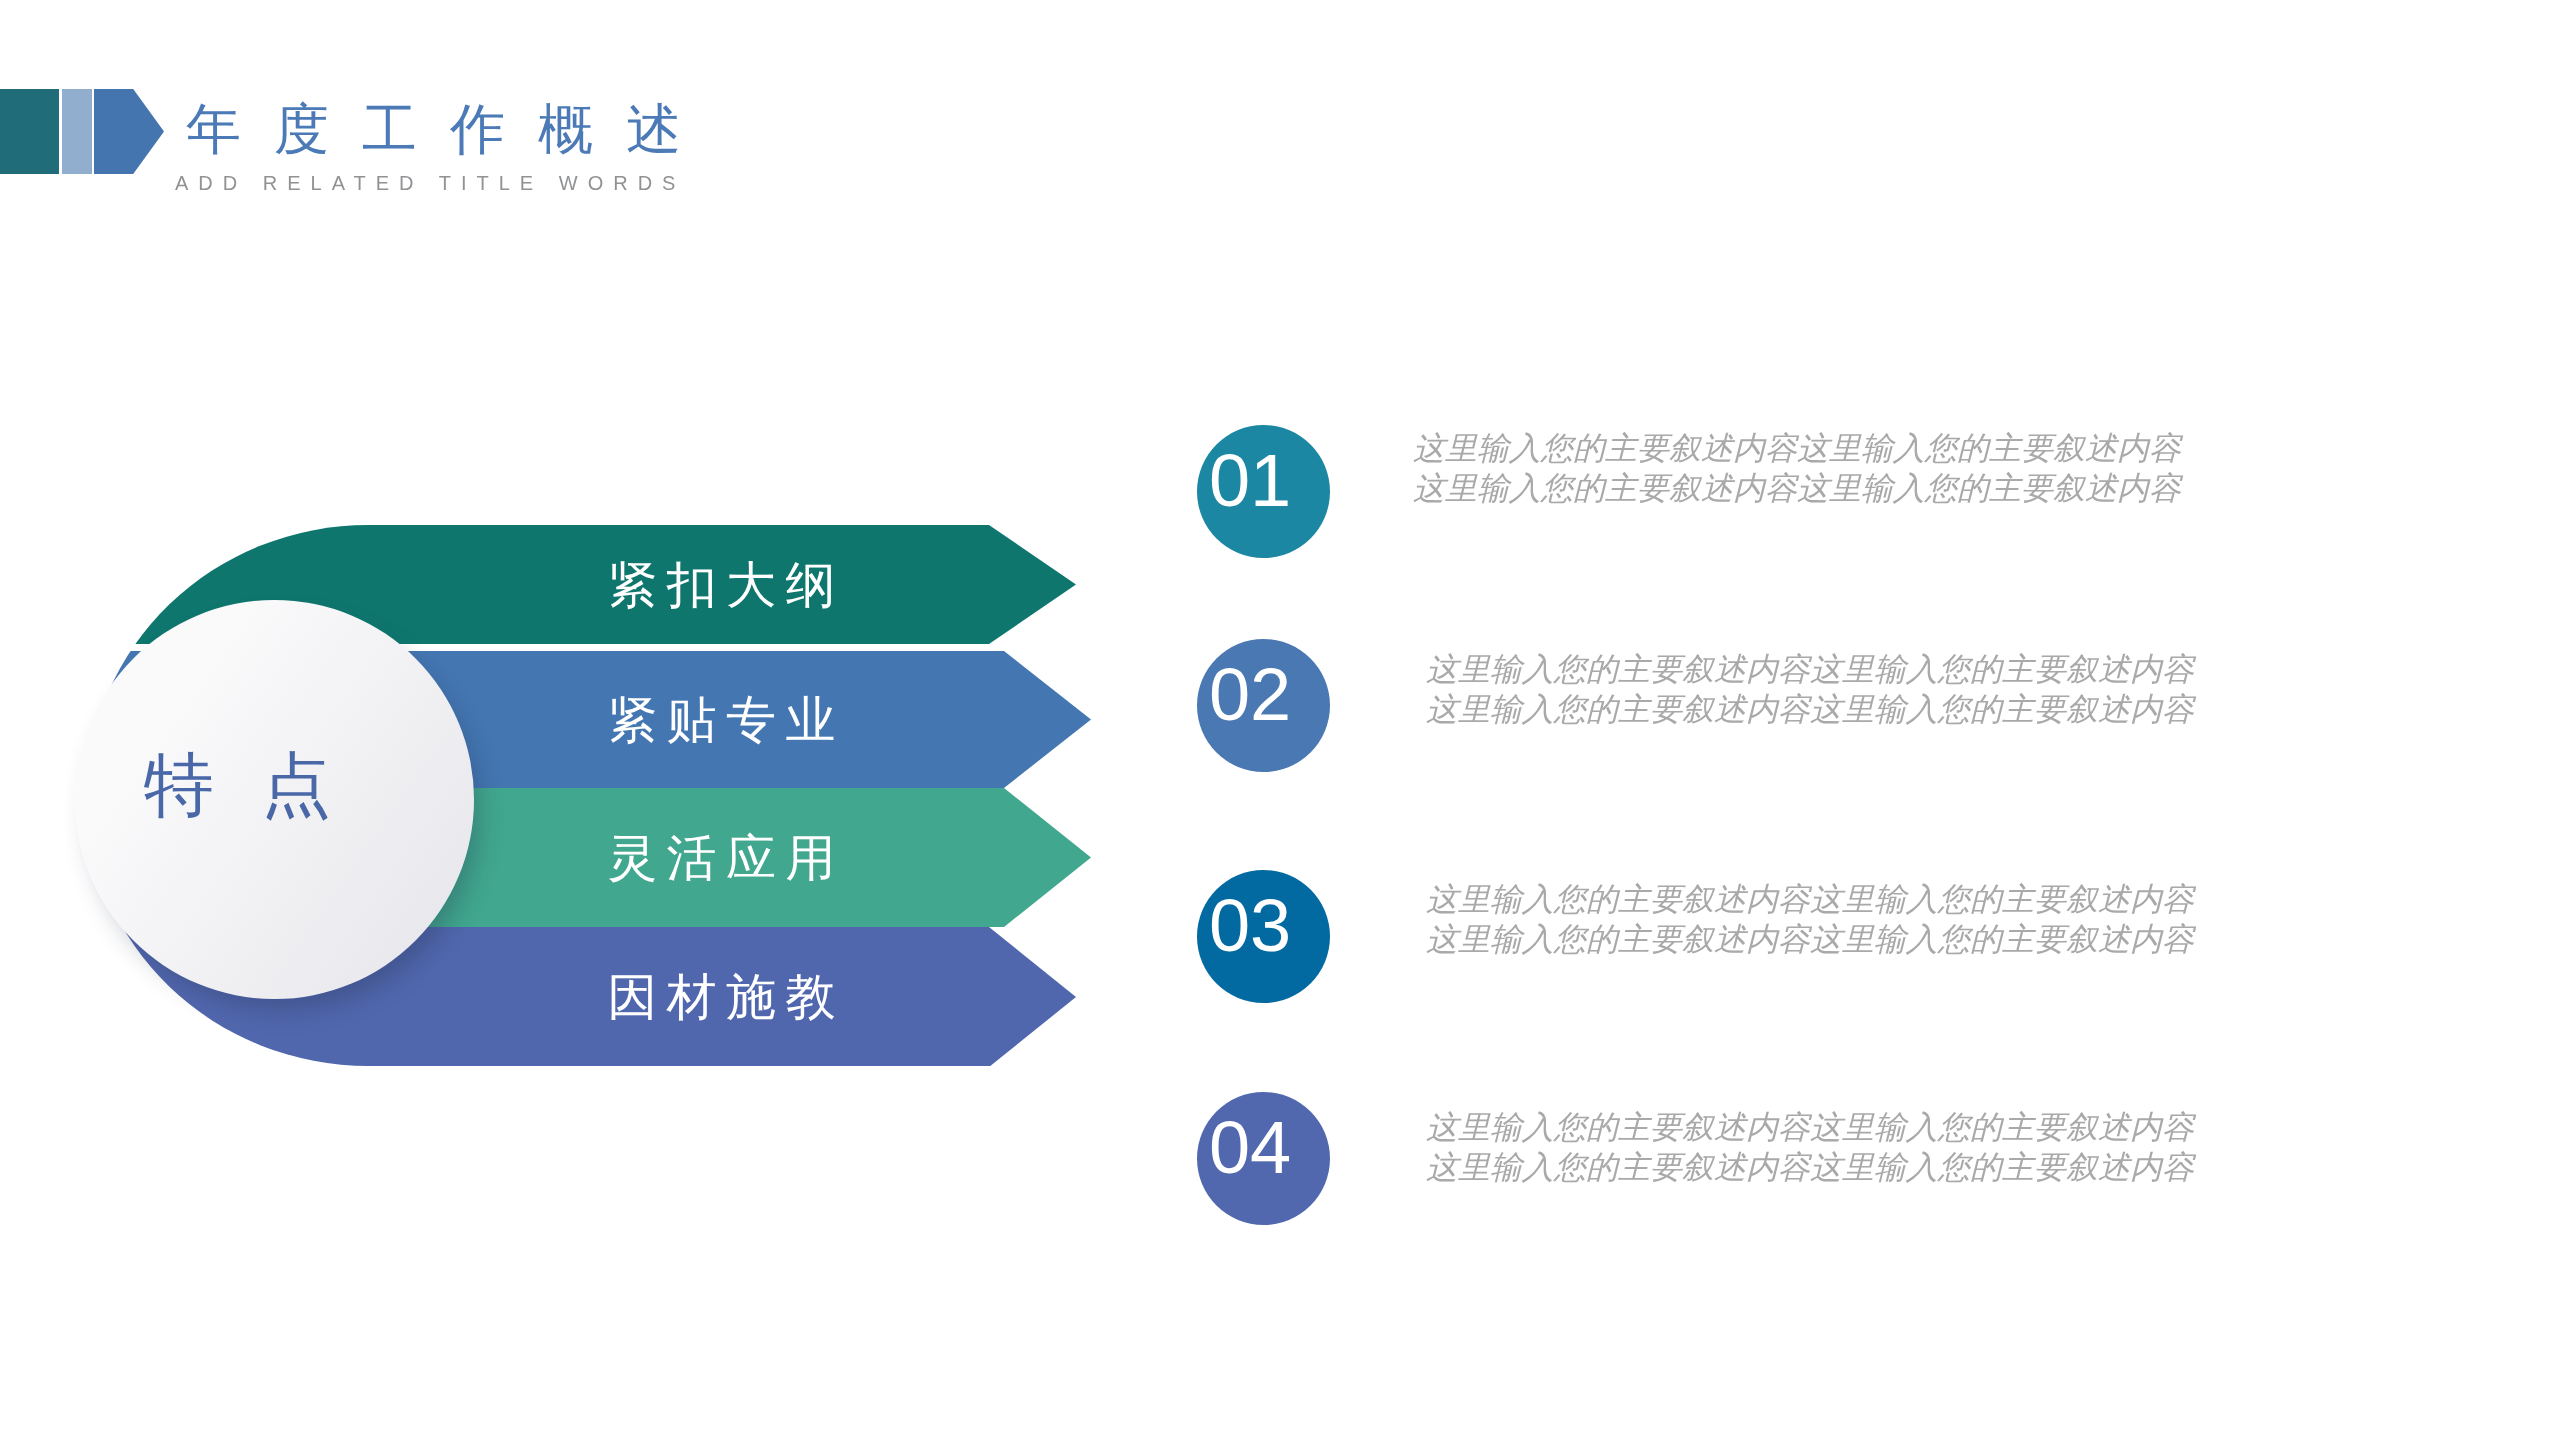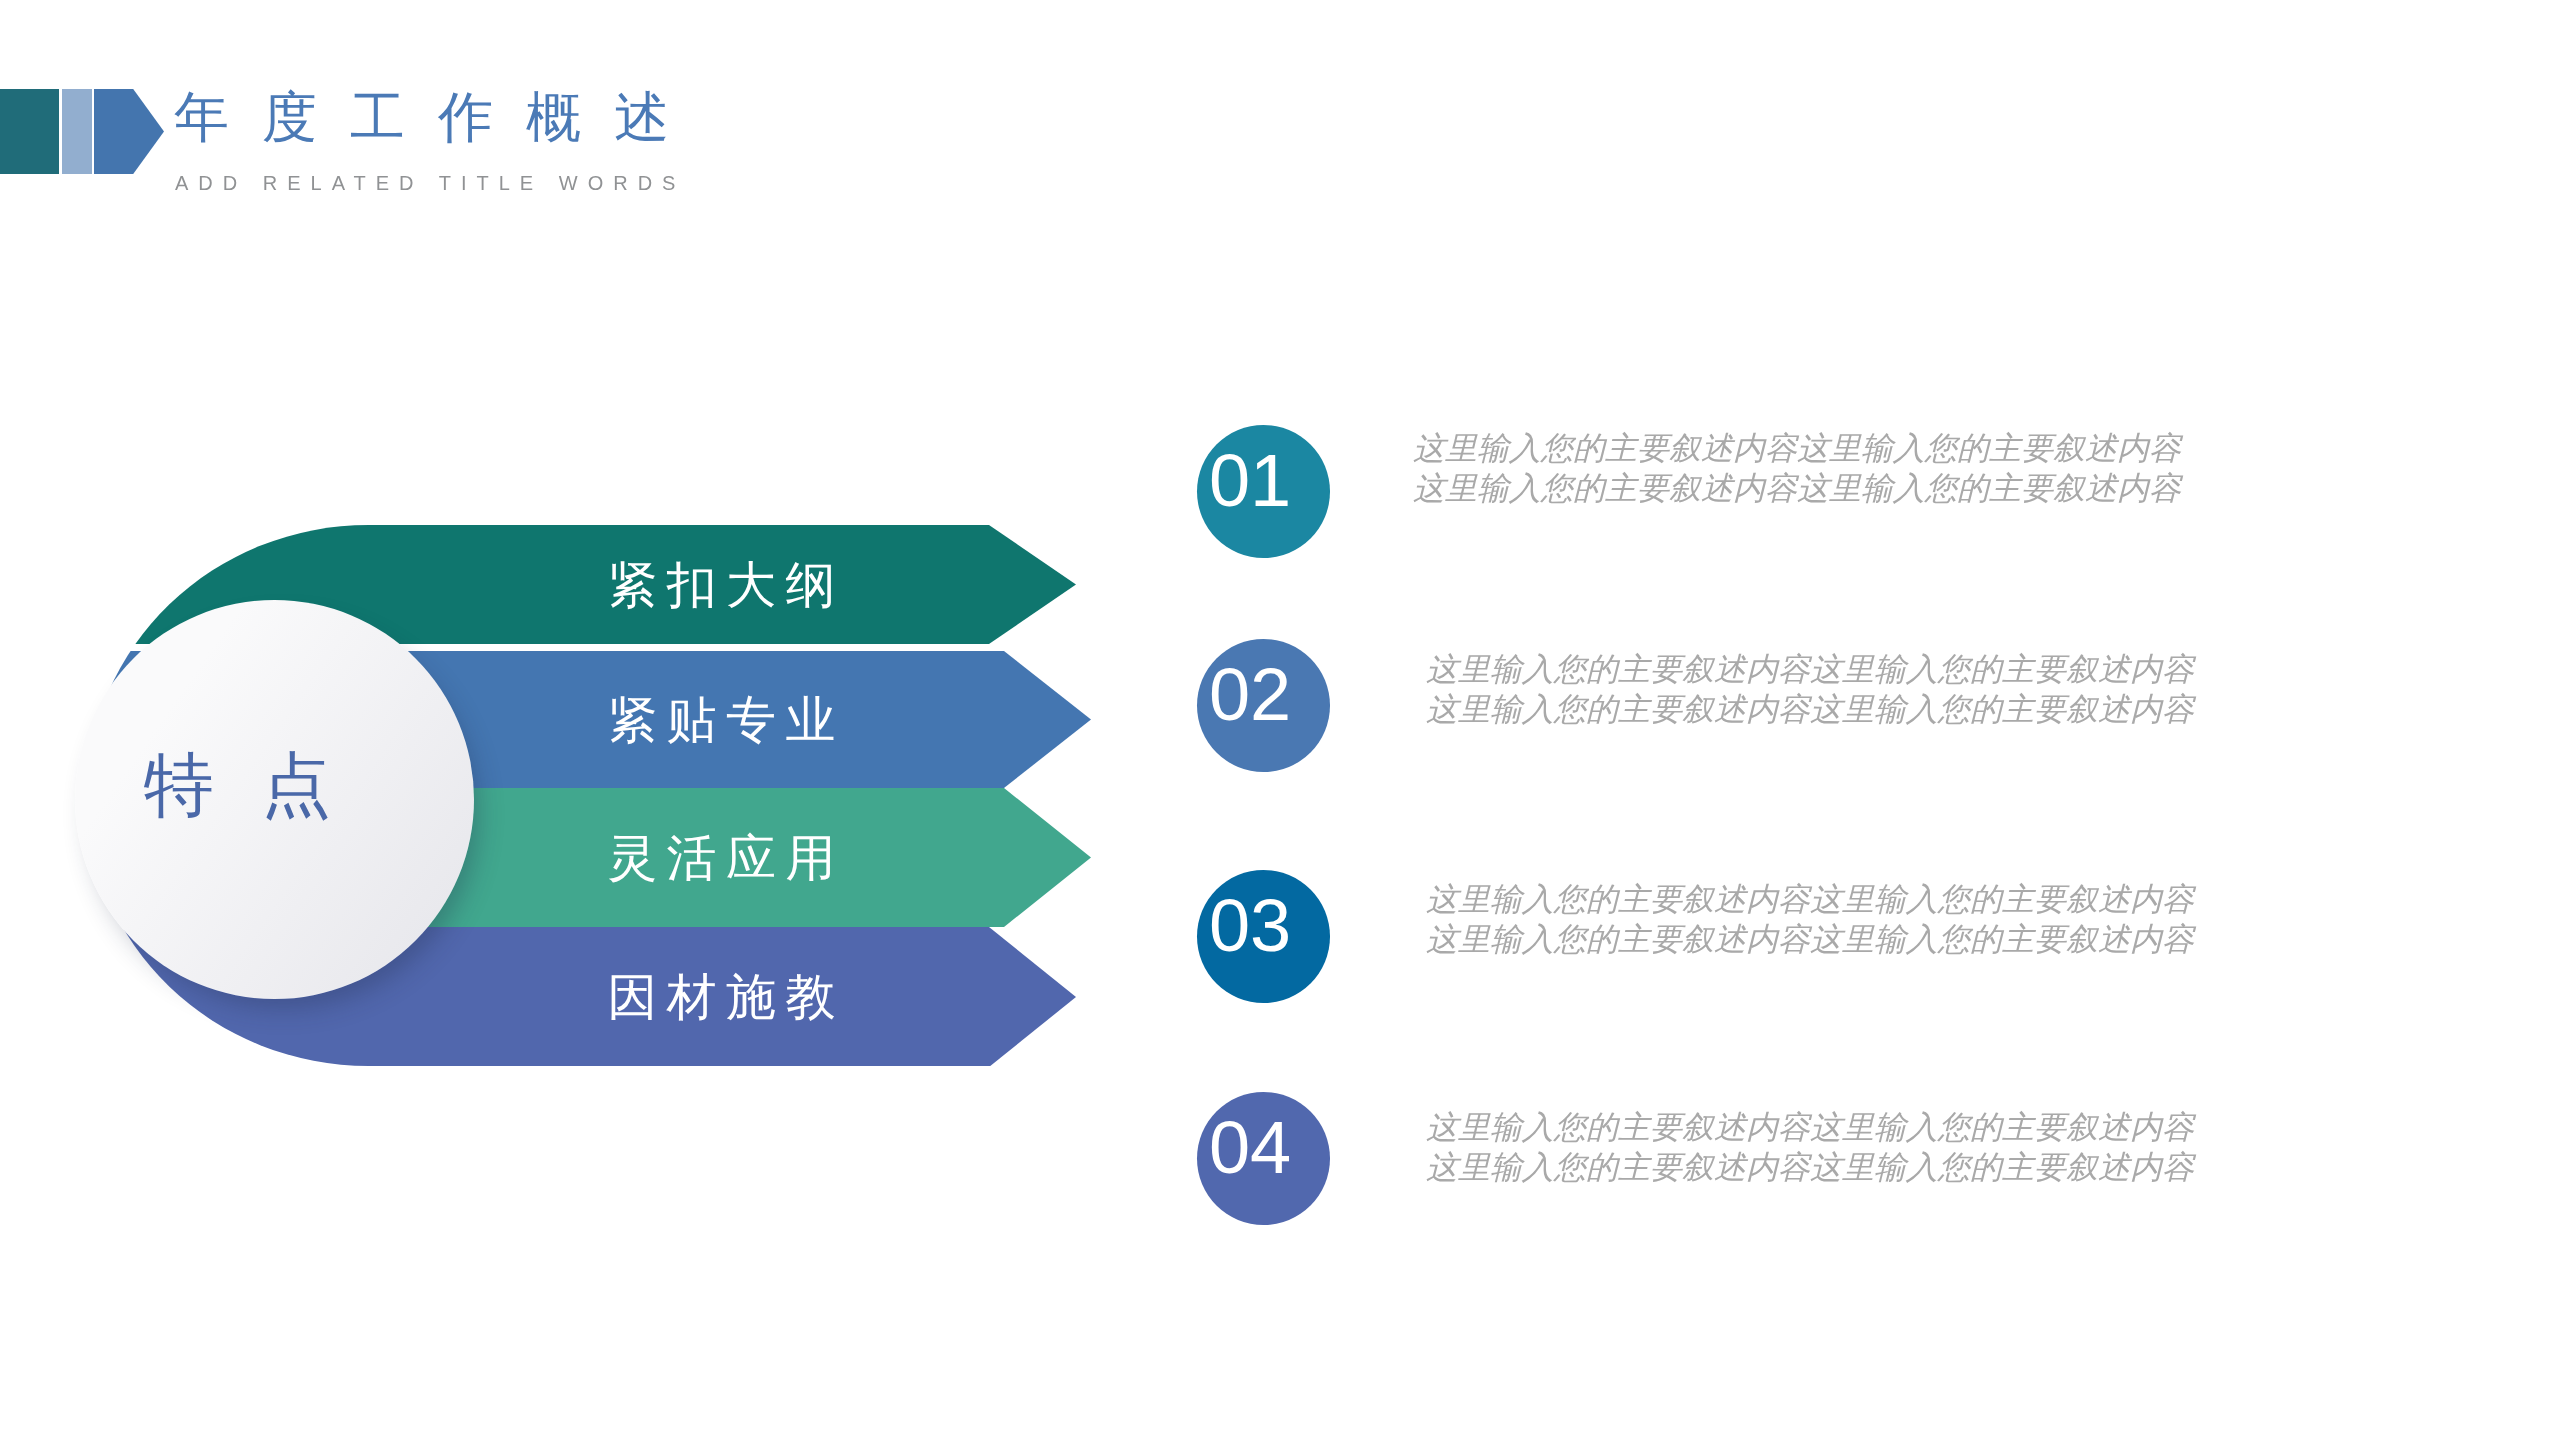--- a/index.html
+++ b/index.html
@@ -7,21 +7,21 @@
     position:relative;width:2576px;height:1449px;background:#ffffff;overflow:hidden;
     font-family:"Liberation Sans","DejaVu Sans",sans-serif;
   }
   
   .hdr-mark{position:absolute;top:89px;height:85px;}
   .hdr-mark-teal{left:0;width:59px;}
   .hdr-mark-lb{left:62px;width:29.5px;}
   .hdr-mark-arrow{left:94px;width:70px;clip-path:polygon(0 0,56% 0,100% 50%,56% 100%,0 100%);}
   .hdr-title{
     position:absolute;left:174px;top:88px;font-size:55px;line-height:58px;
-    letter-spacing:33px;white-space:nowrap;font-weight:normal;margin:0;
+    letter-spacing:33px;white-space:nowrap;font-weight:normal;margin:12px;
   }
   .hdr-subtitle{
     position:absolute;left:175px;top:172px;font-size:20px;letter-spacing:10px;
     white-space:nowrap;font-weight:normal;
   }
   
   .banner-wrap{
     position:absolute;left:87px;top:525px;width:1013px;height:541px;
     border-radius:282px 0 0 282px / 271px 0 0 271px;overflow:hidden;
   }

